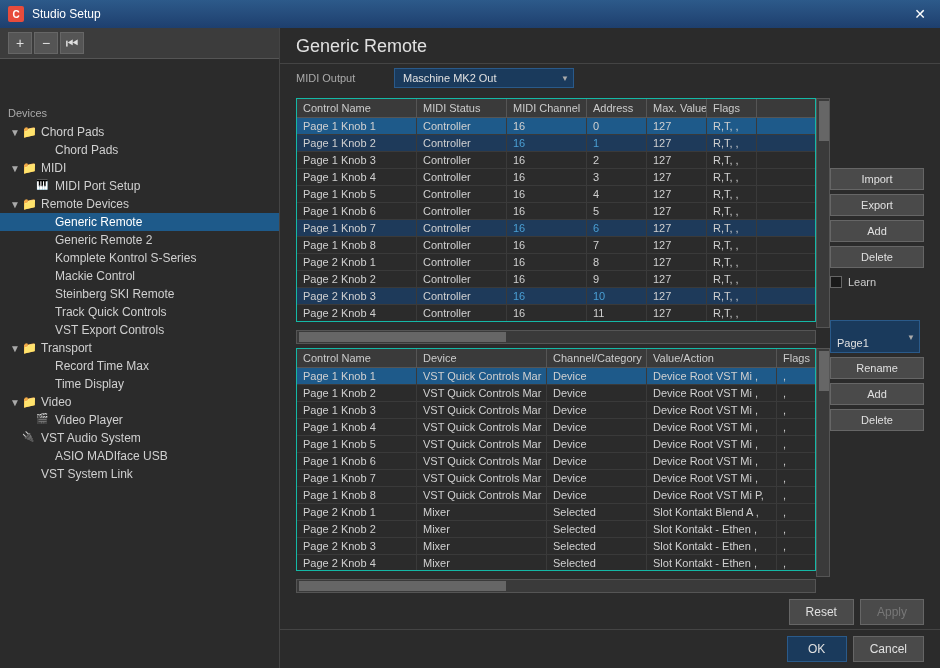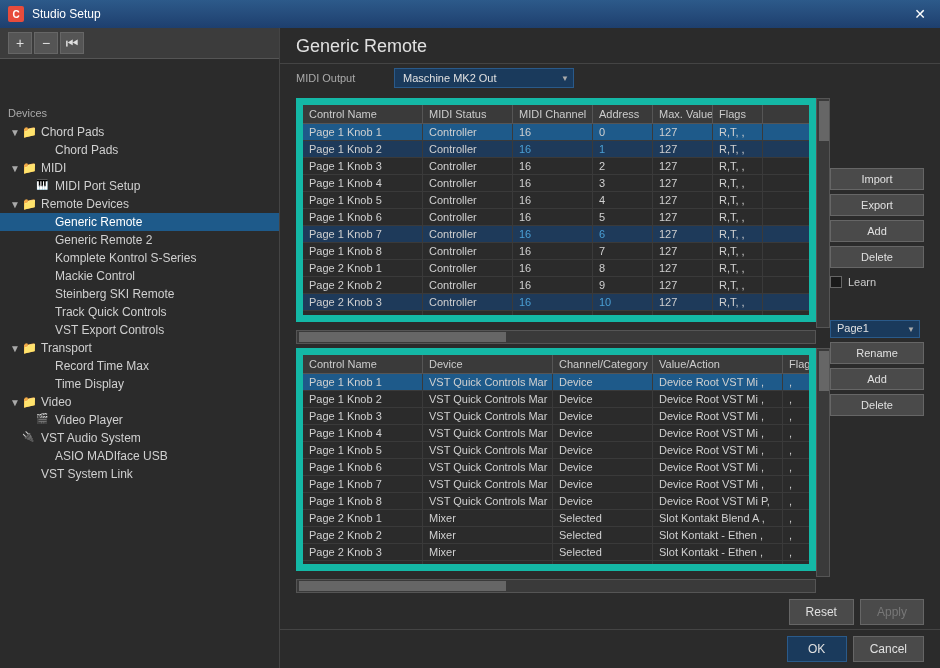--- a/index.html
+++ b/index.html
@@ -160,21 +160,21 @@
       top: 50%;
       transform: translateY(-50%);
       font-size: 8px;
       color: #aaa;
       pointer-events: none;
     }
     .data-table {
       flex: 1;
       display: flex;
       flex-direction: column;
-      border: 7px solid #14b8a6;
+      border: 1px solid #14b8a6;
       overflow: hidden;
       margin-bottom: 6px;
     }
     .table-header {
       display: flex;
       background: #3a3a3a;
       border-bottom: 1px solid #555;
     }
     .th {
       padding: 3px 6px;
@@ -258,21 +258,21 @@
     .learn-label { color: #ccc; font-size: 11px; }
     .page-dropdown-wrapper {
       position: relative;
       display: inline-block;
       width: 90px;
     }
     .page-dropdown {
       background: #1a3a5c;
       border: 1px solid #2a5a8a;
       color: #e0e0e0;
-      padding: 1px 20px 3px 6px;
+      padding: 16px 20px 3px 6px;
       font-size: 11px;
       width: 90px;
       appearance: none;
       cursor: pointer;
     }
     .page-dropdown-wrapper::after {
       content: '▼';
       position: absolute;
       right: 5px;
       top: 50%;

